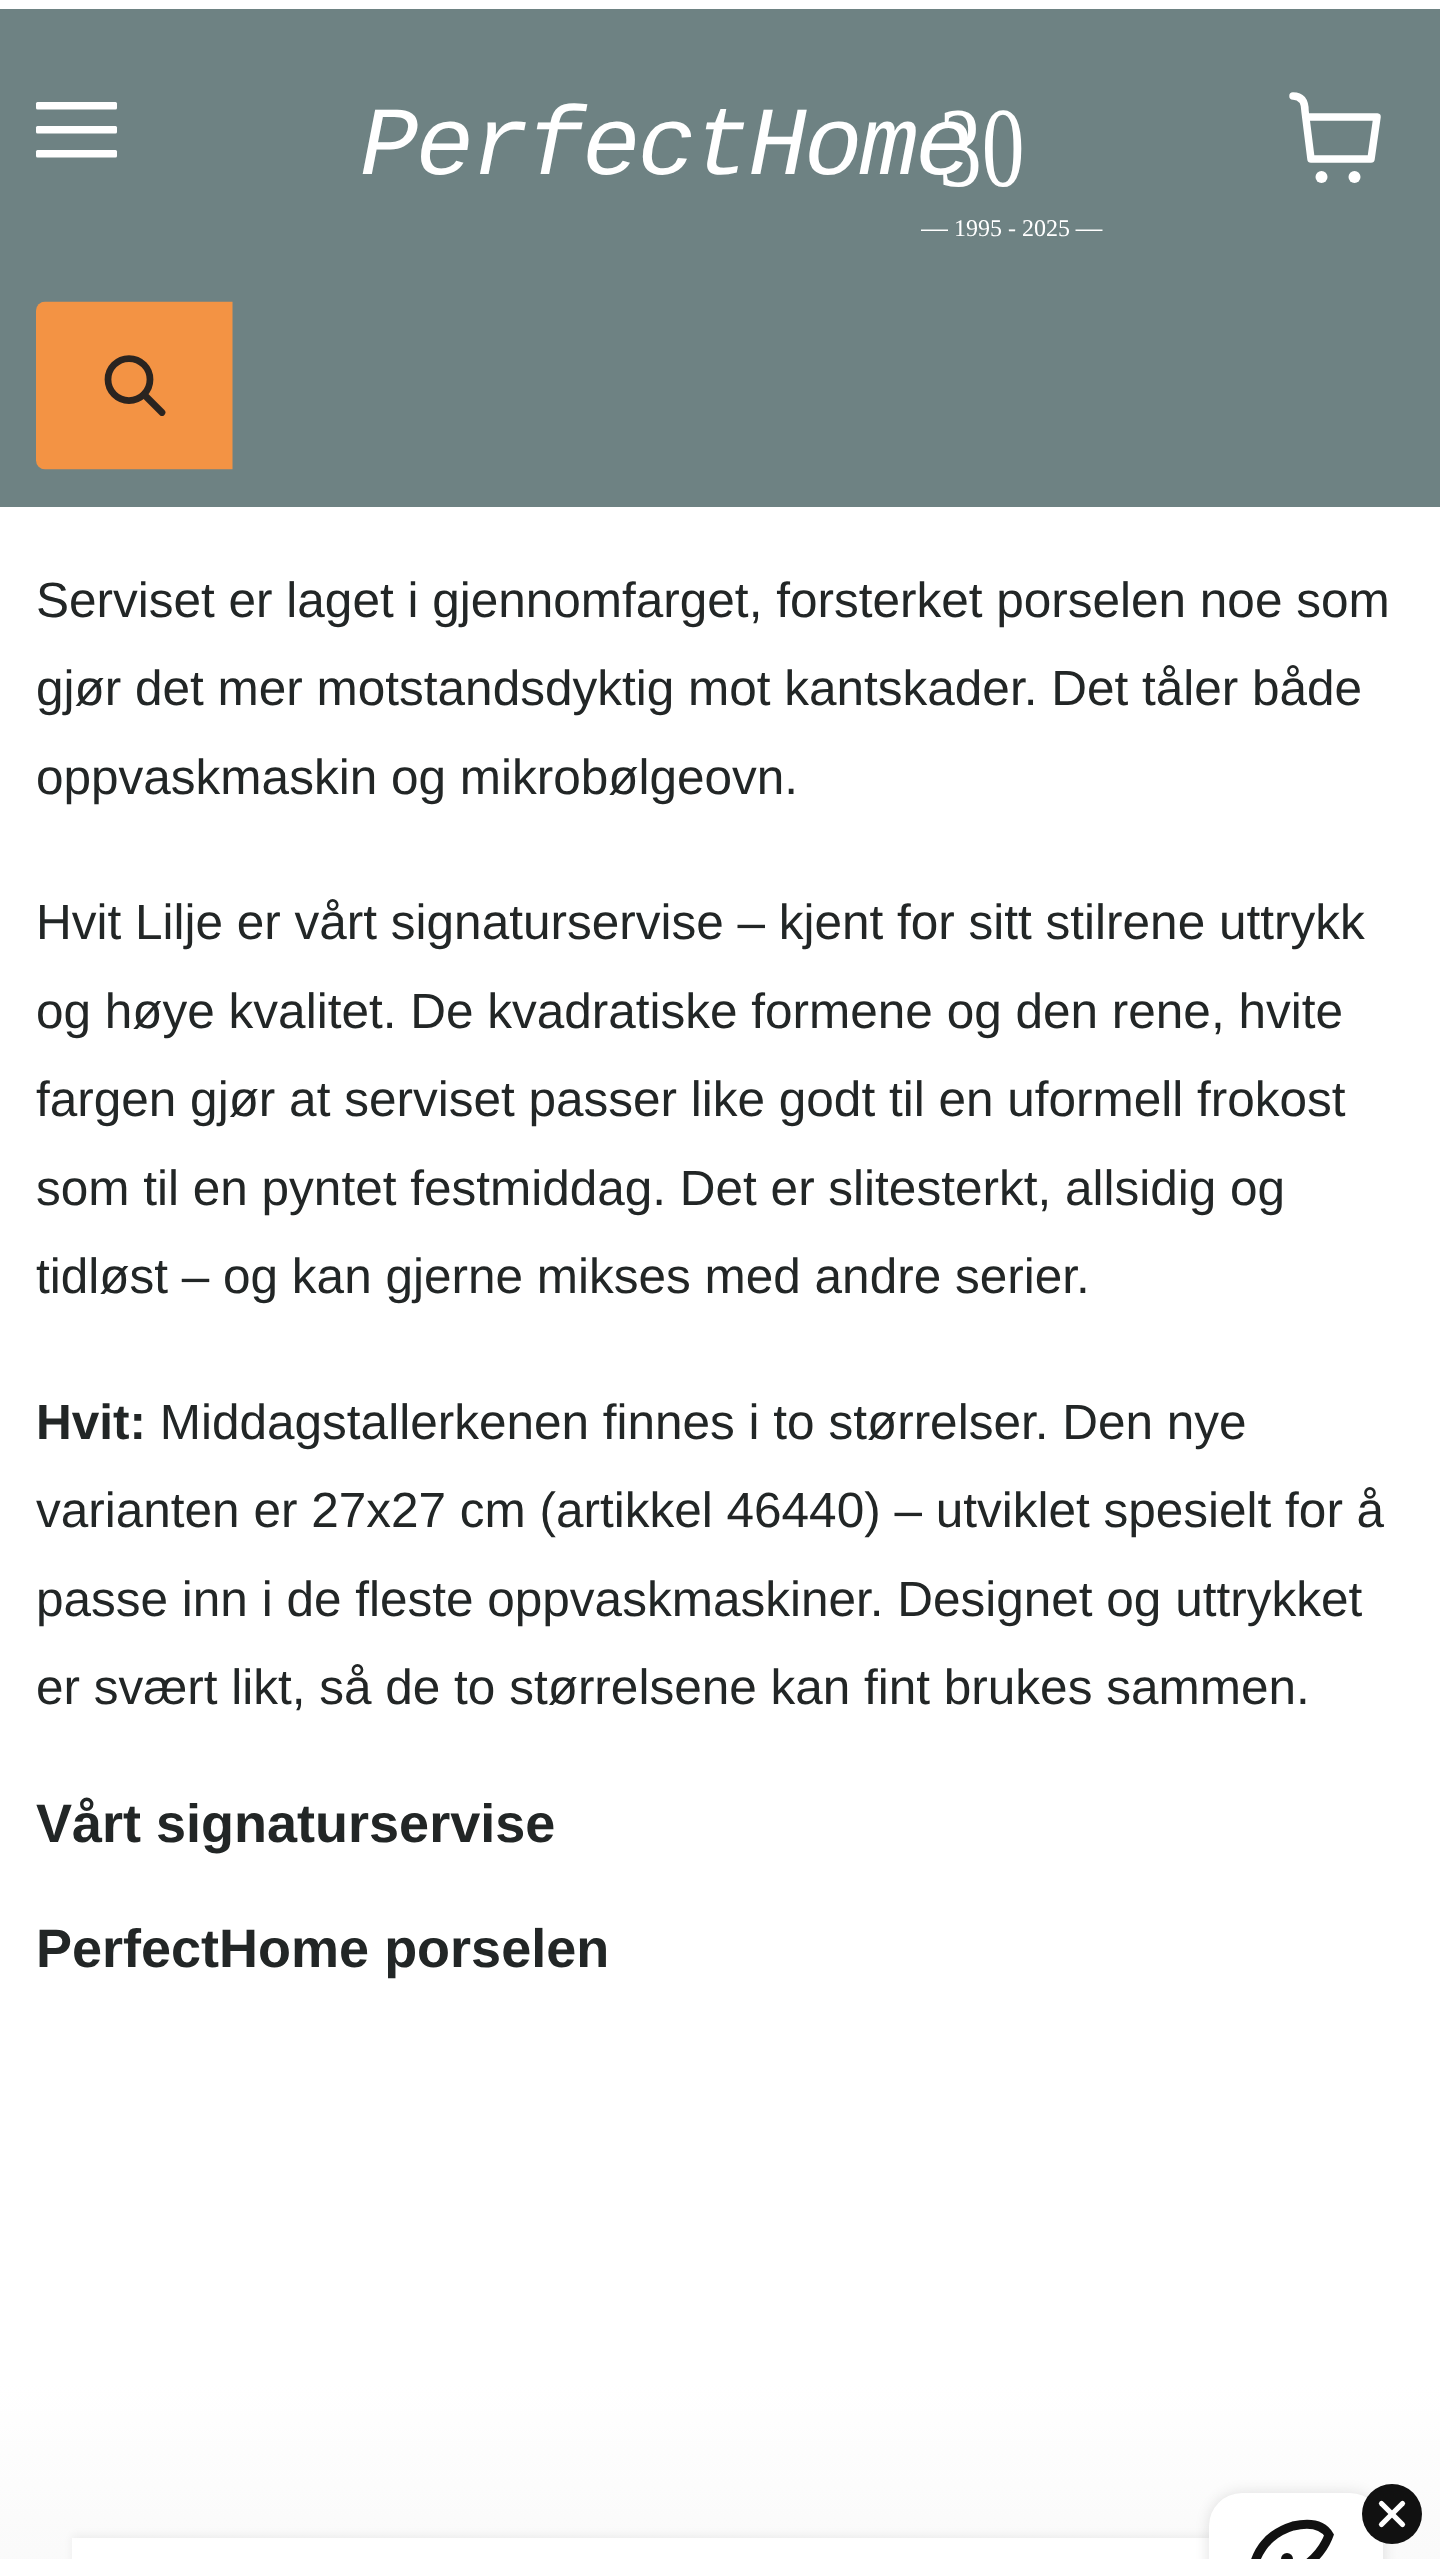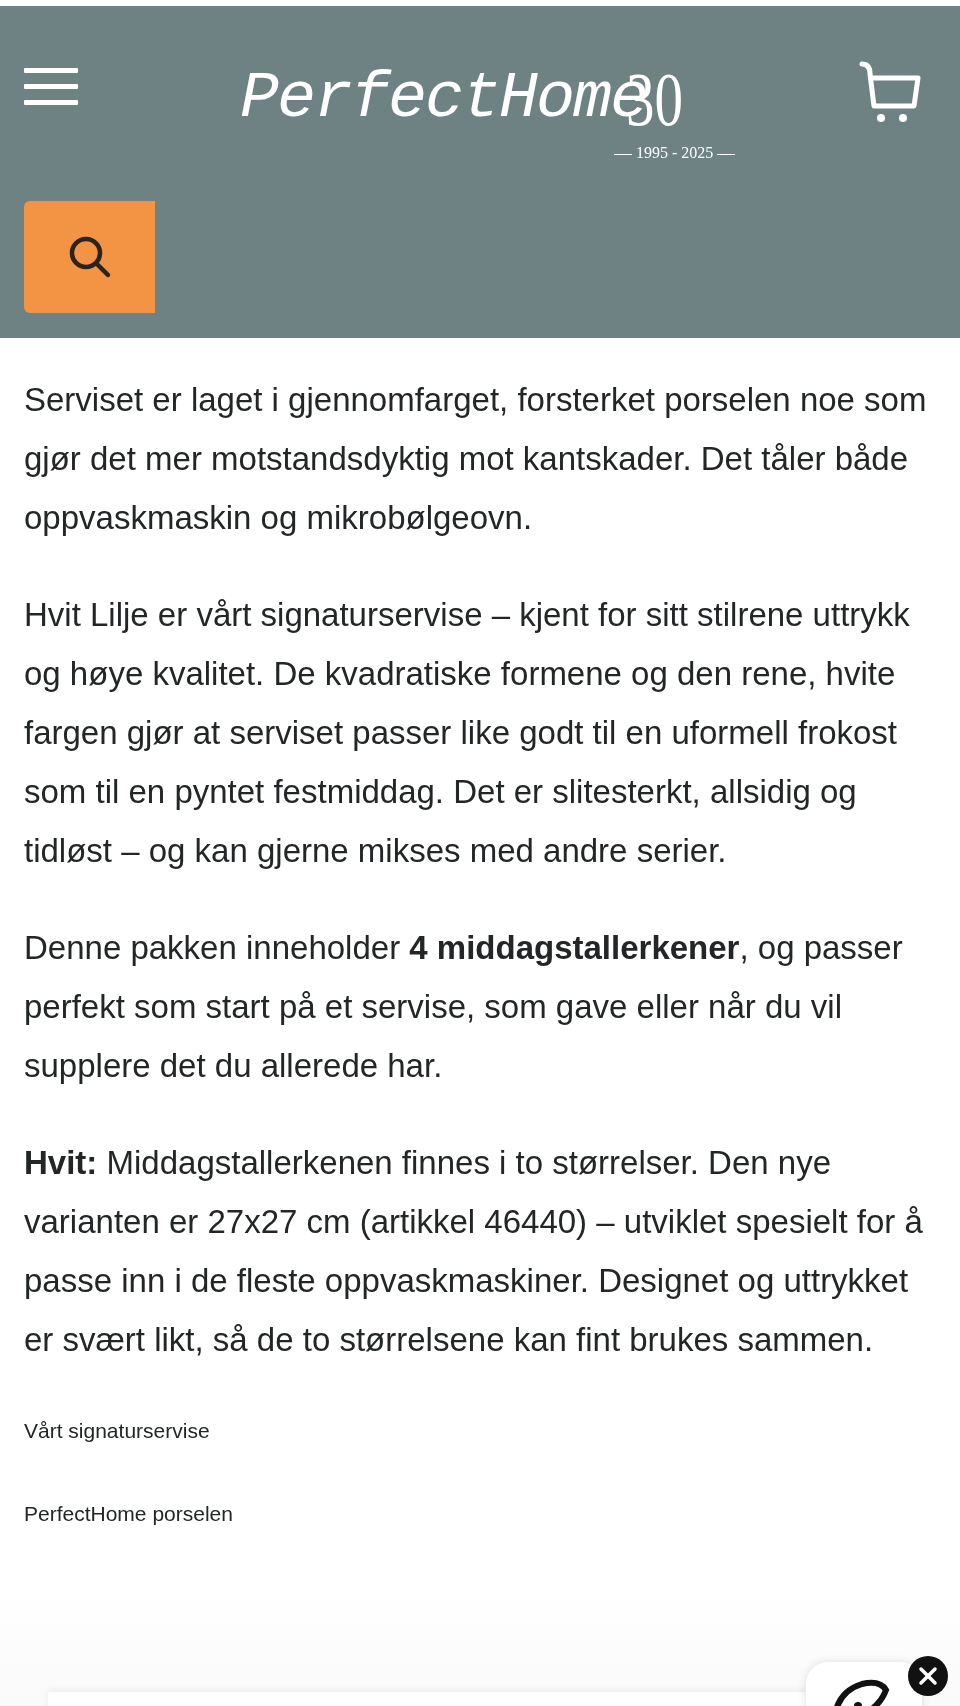--- a/index.html
+++ b/index.html
@@ -63,21 +63,21 @@
   .search-btn {
     width: 131px; height: 112px; background: #F39344; border: none;
     display: flex; align-items: center; justify-content: center; cursor: pointer;
   }
   .content {
     position: absolute; top: 370px; left: 24px; width: 920px;
     font-size: 33px; line-height: 59px; color: #222626;
   }
   .content p { margin: 0 0 38px 0; }
   .content h3 {
-    font-size: 21px; font-weight: normal; margin: 0; line-height: 59px;
+    font-size: 36px; font-weight: bold; margin: 0; line-height: 59px;
   }
   .content h3.second { margin-top: 24px; }
   .fade {
     position: absolute; left: 0; top: 1590px; width: 960px; height: 116px;
     background: linear-gradient(to bottom, rgba(255,255,255,0), rgba(240,240,240,0.35));
     pointer-events: none;
   }
   .bottom-sheet {
     position: absolute; left: 48px; top: 1692px; width: 760px; height: 20px;
     background: #fff; box-shadow: 0 -2px 6px rgba(0,0,0,0.06);
@@ -125,21 +125,20 @@
         <circle cx="19" cy="19" r="14" fill="none" stroke="#2a2420" stroke-width="4.5"></circle>
         <line x1="29" y1="29" x2="41" y2="41" stroke="#2a2420" stroke-width="4.5" stroke-linecap="round"></line>
       </svg>
     </button>
   </div>
 </header>
 
 <main class="content">
   <p><span>Serviset er laget i gjennomfarget, forsterket porselen noe som gjør det mer motstandsdyktig mot kantskader. Det tåler både oppvaskmaskin og mikrobølgeovn.</span></p>
   <p>Hvit Lilje er vårt signaturservise – kjent for sitt stilrene uttrykk og høye kvalitet. De kvadratiske formene og den rene, hvite fargen gjør at serviset passer like godt til en uformell frokost som til en pyntet festmiddag. Det er slitesterkt, allsidig og tidløst – og kan gjerne mikses med andre serier.</p>
-  <p><span>Denne pakken inneholder </span><strong>4 middagstallerkener</strong><span>, og passer perfekt som start på et servise, som gave eller når du vil supplere det du allerede har.</span></p>
   <p><strong>Hvit:</strong><span> Middagstallerkenen finnes i to størrelser. Den nye varianten er 27x27 cm (artikkel 46440) – utviklet spesielt for å passe inn i de fleste oppvaskmaskiner. Designet og uttrykket er svært likt, så de to størrelsene kan fint brukes sammen.</span></p>
   <h3 style="margin-top:-6px;">Vårt signaturservise</h3>
   <h3 class="second">PerfectHome porselen</h3>
 </main>
 
 <div class="fade"></div>
 <div class="bottom-sheet"></div>
 
 <div class="chat-widget">
   <svg width="116" height="60" viewBox="0 0 116 60">

